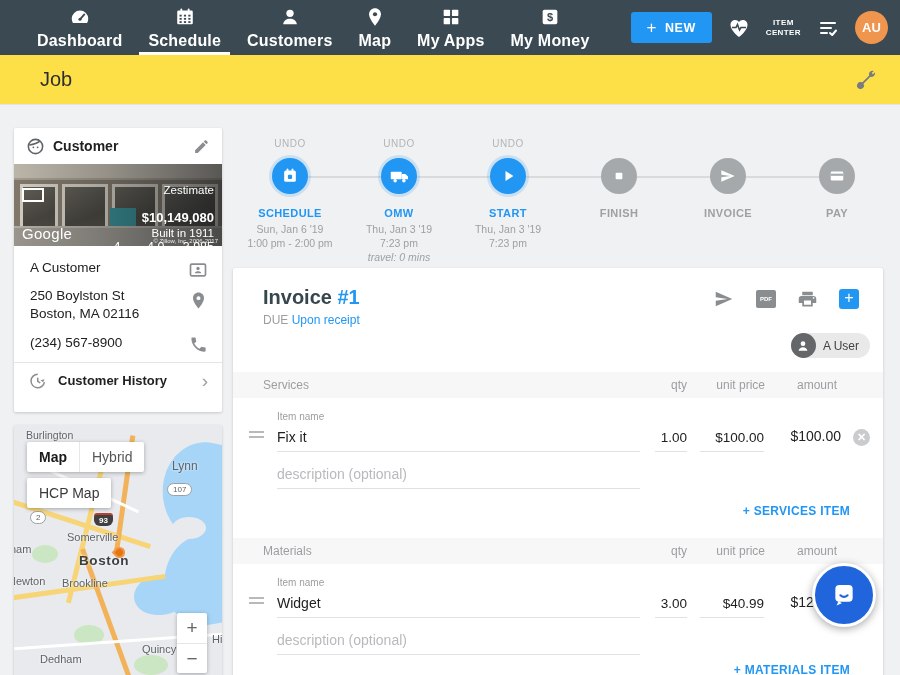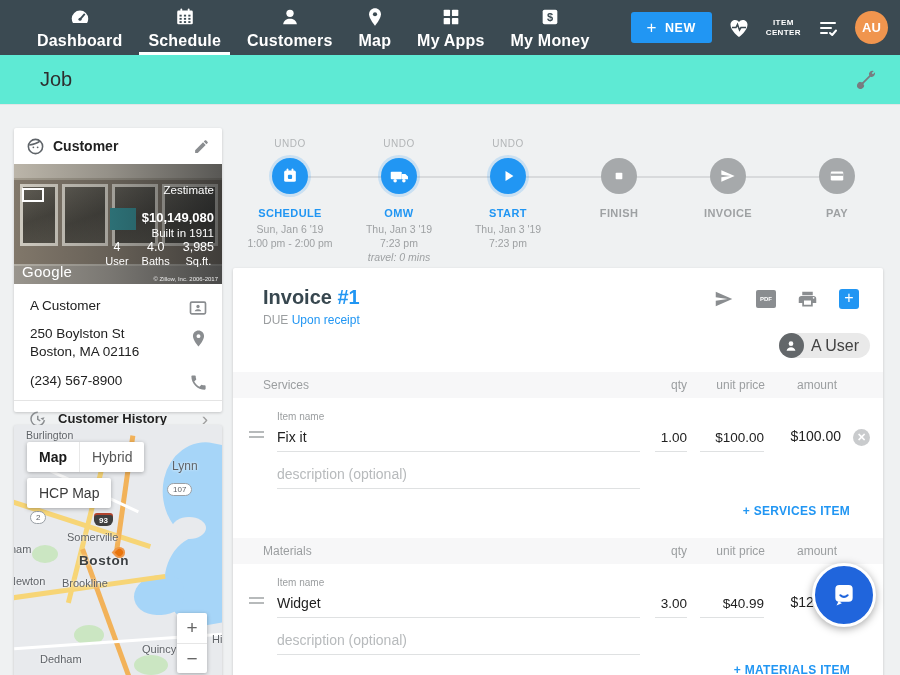--- a/index.html
+++ b/index.html
@@ -13,32 +13,32 @@
   .nav-item .nav-ic { height:24px; display:flex; align-items:center; }
   .nav-item .nav-lbl { color:#FFFFFF; font-size:16px; font-weight:bold; margin-top:3px; letter-spacing:.2px; }
   .nav-item.active::after { content:""; position:absolute; left:4px; right:4px; bottom:0; height:3px; background:#FFFFFF; }
   .nav-right { position:absolute; right:12px; top:0; height:55px; display:flex; align-items:center; gap:15px; }
   .new-btn { display:flex; align-items:center; gap:8px; background:#2196F3; color:#fff; border:none; border-radius:3px; height:31px; padding:0 16px; font-family:"Liberation Sans",sans-serif; font-size:12.5px; font-weight:bold; letter-spacing:.5px; cursor:pointer; }
   .new-btn .plusg { font-size:17px; font-weight:normal; line-height:1; }
   .help { display:flex; flex-direction:column; align-items:center; color:#fff; font-size:8px; font-weight:bold; letter-spacing:.4px; line-height:1.25; cursor:pointer; }
   .avatar { width:33px; height:33px; border-radius:50%; background:#F0954E; color:#fff; font-size:13px; font-weight:bold; display:flex; align-items:center; justify-content:center; cursor:pointer; }
 
   
-  .jobbar { position:absolute; left:0; top:55px; width:900px; height:50px; background:#5eead4; border-bottom:1px solid #E3E5E6; display:flex; align-items:center; }
+  .jobbar { position:absolute; left:0; top:55px; width:900px; height:50px; background:#fde047; border-bottom:1px solid #E3E5E6; display:flex; align-items:center; }
   .job-title { margin-left:40px; font-size:20px; color:#2E2E2E; }
   .job-tools { position:absolute; right:22px; top:13px; cursor:pointer; }
 
   
   .card { position:absolute; background:#fff; border-radius:2px; box-shadow:0 1px 3px rgba(0,0,0,.18); }
 
   
   .cust-card { left:14px; top:128px; width:208px; height:284px; }
   .cust-head { height:36px; display:flex; align-items:center; padding:0 12px; }
   .cust-head .title { font-size:14px; font-weight:bold; color:#212121; margin-left:8px; flex:1; }
-  .photo { position:relative; height:120px; background:#8E8374; overflow:hidden; }
+  .photo { position:relative; height:82px; background:#8E8374; overflow:hidden; }
   .ph-cornice { position:absolute; left:0; top:0; right:0; height:16px; background:#CFC8BA; border-bottom:2px solid #B3AB9B; }
   .ph-win { position:absolute; top:20px; height:62px; background:linear-gradient(160deg,#6A665C 0%,#4E4B43 55%,#5D594F 100%); border:3px solid #E6E1D5; }
   .ph-teal { position:absolute; top:44px; left:96px; width:26px; height:22px; background:#3A9AA0; }
   .ph-walk { position:absolute; left:0; bottom:0; right:0; height:20px; background:#A9A49B; border-top:2px solid #C4BFB4; }
   .ph-shade { position:absolute; inset:0; background:linear-gradient(to left, rgba(15,18,22,.62) 0%, rgba(15,18,22,.30) 55%, rgba(15,18,22,.10) 100%); }
   .sv-rect { position:absolute; left:8px; top:24px; width:22px; height:14px; border:2px solid #fff; }
   .zest { position:absolute; right:8px; top:20px; text-align:right; color:#fff; }
   .zest .zl { font-size:11.5px; }
   .zest .zv { font-size:13px; font-weight:bold; margin-top:14px; }
   .zest .zb { font-size:11.5px; margin-top:2px; }
@@ -94,21 +94,21 @@
   .inv-header { position:relative; height:104px; }
   .inv-title { position:absolute; left:30px; top:18px; font-size:20px; font-weight:bold; color:#37474F; }
   .inv-title .num { color:#2196F3; font-weight:bold; }
   .inv-due { position:absolute; left:30px; top:45px; font-size:12px; color:#9B9EA0; }
   .inv-due .val { color:#2196F3; cursor:pointer; }
   .inv-icons { position:absolute; right:24px; top:20px; display:flex; align-items:center; gap:21px; }
   .pdfbox { width:20px; height:18px; background:#8A8D90; border-radius:2px; color:#fff; font-size:6px; font-weight:bold; display:flex; align-items:center; justify-content:center; cursor:pointer; }
   .plusbtn { width:20px; height:20px; background:#2196F3; border-radius:3px; color:#fff; font-size:16px; line-height:18px; text-align:center; cursor:pointer; }
   .chip { position:absolute; right:13px; top:65px; height:25px; background:#E9E9E9; border-radius:13px; display:flex; align-items:center; padding-right:11px; cursor:pointer; }
   .chip .cav { width:25px; height:25px; border-radius:50%; background:#63676A; display:flex; align-items:center; justify-content:center; }
-  .chip .cn { font-size:16px; color:#424242; margin-left:7px; }
+  .chip .cn { font-size:12px; color:#424242; margin-left:7px; }
 
   .sec-head { position:relative; height:26px; background:#F7F7F8; display:flex; align-items:center; color:#9B9EA0; font-size:12px; }
   .sec-head .sname { margin-left:30px; flex:1; }
   .sec-head .c-qty   { position:absolute; right:196px; }
   .sec-head .c-unit  { position:absolute; right:118px; }
   .sec-head .c-amt   { position:absolute; right:46px; }
 
   .item-row { position:relative; height:56px; }
   .drag { position:absolute; left:16px; bottom:16px; width:15px; }
   .drag i { display:block; height:2px; background:#B7BABB; margin-top:3px; }

